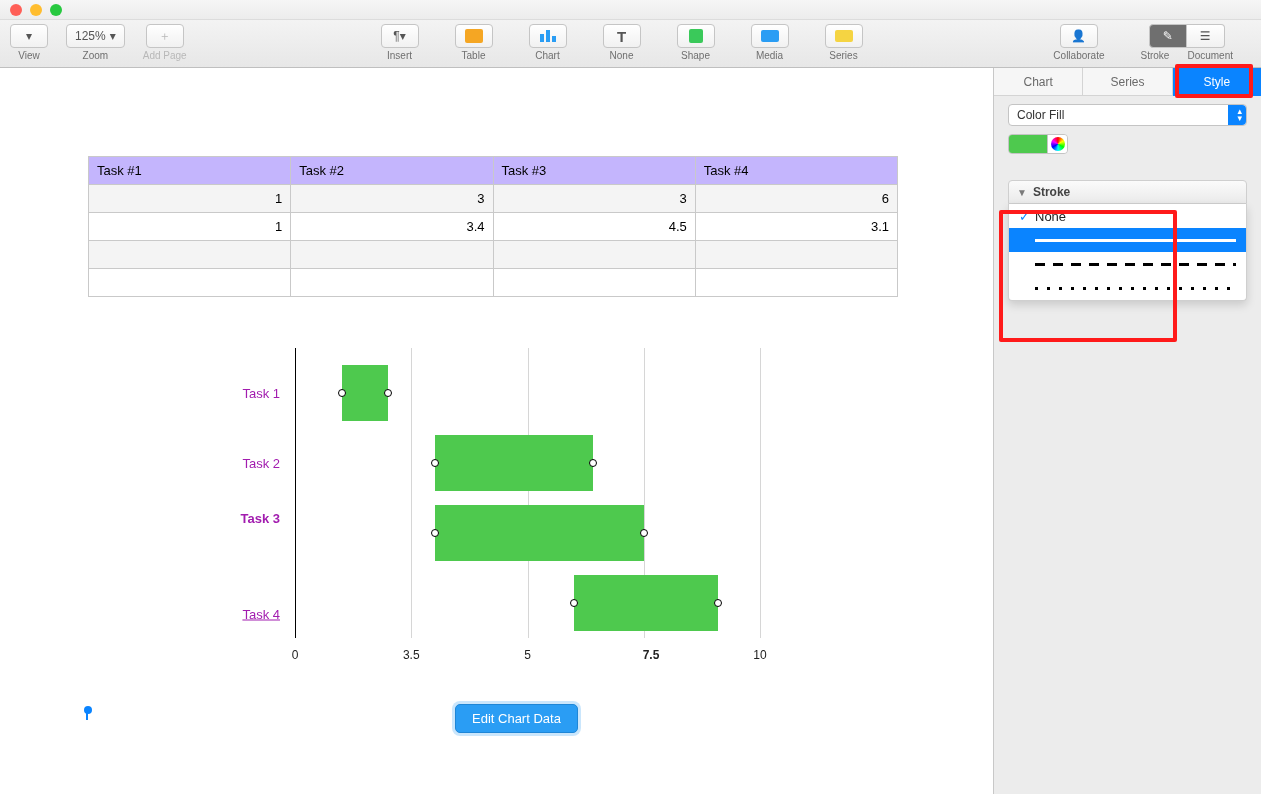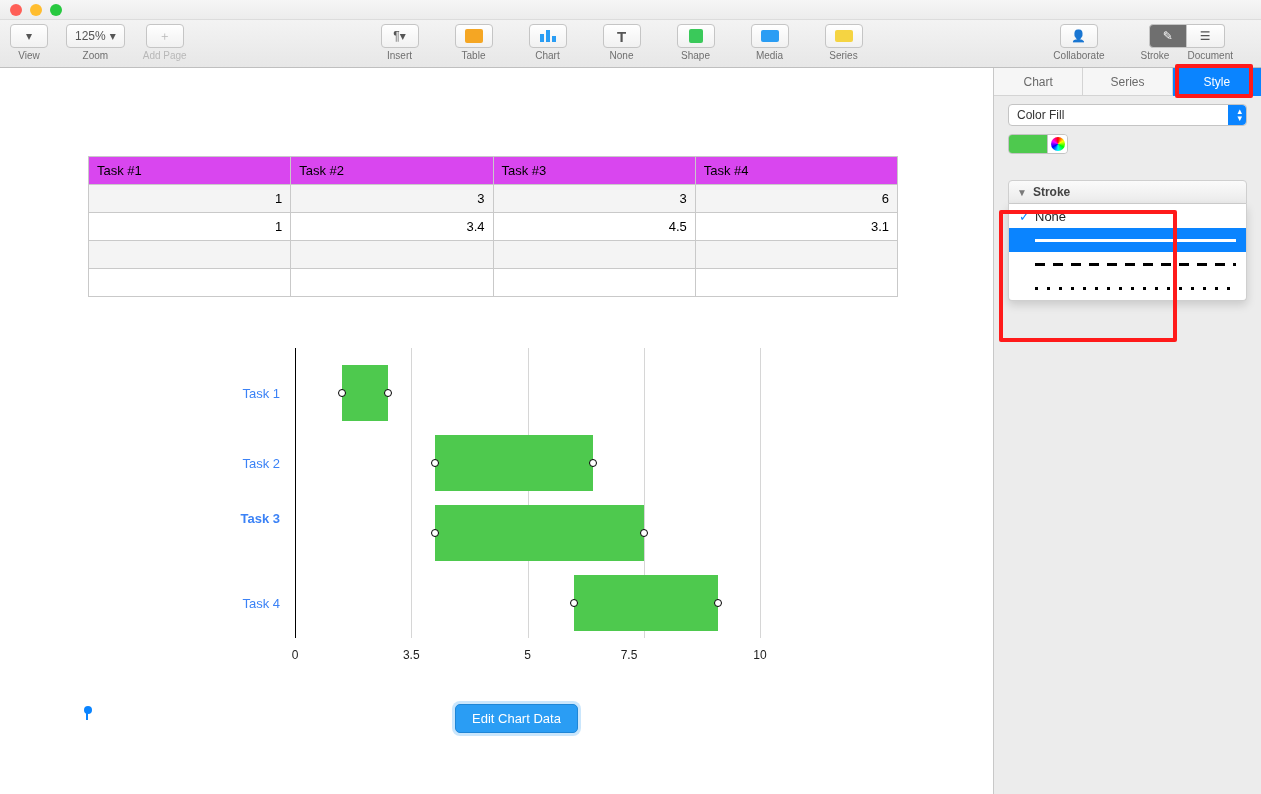--- a/index.html
+++ b/index.html
@@ -29,34 +29,34 @@
   .segbtn .tbtn:last-child{border-radius:0 4px 4px 0; border-left:none;}
   .segbtn .tbtn.active{background:#6f6f6f; color:#fff;}
 
   
   .canvas { position:absolute; top:68px; left:0; right:268px; bottom:0; background:#fff; overflow:hidden;}
   .page { position:absolute; left:0; top:0; right:0; bottom:0; background:#fff;}
 
   
   table.data { border-collapse:collapse; position:absolute; left:88px; top:88px; width:810px; font-size:13px;}
   table.data td, table.data th { border:1px solid #c9c9c9; height:28px; padding:0 8px; text-align:right; font-weight:normal;}
-  table.data th { text-align:left; background:#d946ef;}
+  table.data th { text-align:left; background:#c4b5fd;}
   table.data tr.vals td{background:#f4f4f4;}
 
   
   .legend { position:absolute; top:244px; left:88px; width:810px; display:flex; justify-content:center; gap:50px; font-size:13px; color:#222;}
   .swatch{width:16px;height:12px;display:inline-block;margin-right:8px;vertical-align:middle;}
   .sw-green{background:#4ec94e;}
 
   
   .chart { position:absolute; top:280px; left:220px; width:570px; height:330px;}
   .chart .yaxis{position:absolute;left:75px;top:0;bottom:40px;width:1px;background:#000;}
   .chart .grid{position:absolute;top:0;bottom:40px;width:1px;background:#d6d6d6;}
   .chart .xlabel{position:absolute;bottom:16px;font-size:12px;color:#222;transform:translateX(-50%);}
-  .chart .tasklabel{position:absolute;left:0;width:60px;text-align:right;font-size:13px;color:#3b82f6;transform:translateY(-50%);}
+  .chart .tasklabel{position:absolute;left:0;width:60px;text-align:right;font-size:13px;color:#a21caf;transform:translateY(-50%);}
   .chart .bar{position:absolute;height:56px;background:#4ec94e;transform:translateY(-50%);}
   .chart .handle{position:absolute;width:8px;height:8px;background:#fff;border:1px solid #000;border-radius:50%;transform:translate(-50%,-50%);}
 
   .edit-chart-btn{position:absolute; top:636px; left:455px; background:#2a9df4; color:#fff; font-size:13px; padding:6px 16px; border:1px solid #1f86d6; border-radius:5px; box-shadow:0 0 0 3px rgba(42,157,244,0.25);}
 
   .pin{position:absolute;left:85px;top:638px;width:7px;height:14px;}
   .pin::before{content:"";position:absolute;left:1px;top:4px;width:2px;height:10px;background:#0a84ff;}
   .pin::after{content:"";position:absolute;left:-1px;top:0;width:8px;height:8px;border-radius:50%;background:#0a84ff;}
 
   
@@ -249,37 +249,37 @@
       </table>
 
 
     <div class="chart" id="chart">
         <div class="xlabel" style="left: 75px;">0</div>
         <div class="grid" style="left: 191.25px;"></div>
         <div class="xlabel" style="left: 191.25px;">3.5</div>
         <div class="grid" style="left: 307.5px;"></div>
         <div class="xlabel" style="left: 307.5px;">5</div>
         <div class="grid" style="left: 423.75px;"></div>
-        <div class="xlabel" style="left: 409px;">7.5</div>
+        <div class="xlabel" style="left: 431px; font-weight: bold;">7.5</div>
         <div class="grid" style="left: 540px;"></div>
         <div class="xlabel" style="left: 540px;">10</div>
         <div class="yaxis"></div>
         <div class="tasklabel" style="top: 45px;">Task 1</div>
         <div class="bar" style="left: 121.5px; width: 46.5px; top: 45px; background: rgb(78, 201, 78);"></div>
         <div class="handle" style="left: 121.5px; top: 45px;"></div>
         <div class="handle" style="left: 168px; top: 45px;"></div>
         <div class="tasklabel" style="top: 115px;">Task 2</div>
         <div class="bar" style="left: 214.5px; width: 158.1px; top: 115px; background: rgb(78, 201, 78);"></div>
         <div class="handle" style="left: 214.5px; top: 115px;"></div>
         <div class="handle" style="left: 372.6px; top: 115px;"></div>
         <div class="tasklabel" style="top: 170px; font-weight: bold;">Task 3</div>
         <div class="bar" style="left: 214.5px; width: 209.25px; top: 185px; background: rgb(78, 201, 78);"></div>
         <div class="handle" style="left: 214.5px; top: 185px;"></div>
         <div class="handle" style="left: 423.75px; top: 185px;"></div>
-        <div class="tasklabel" style="top: 255px;">Task 4</div>
+        <div class="tasklabel" style="top: 266px; text-decoration: underline;">Task 4</div>
         <div class="bar" style="left: 354px; width: 144.15px; top: 255px; background: rgb(78, 201, 78);"></div>
         <div class="handle" style="left: 354px; top: 255px;"></div>
         <div class="handle" style="left: 498.15px; top: 255px;"></div>
       </div>
 
     <button class="edit-chart-btn">Edit Chart Data</button>
     <div class="pin"></div>
   </div>
 </div>
 

